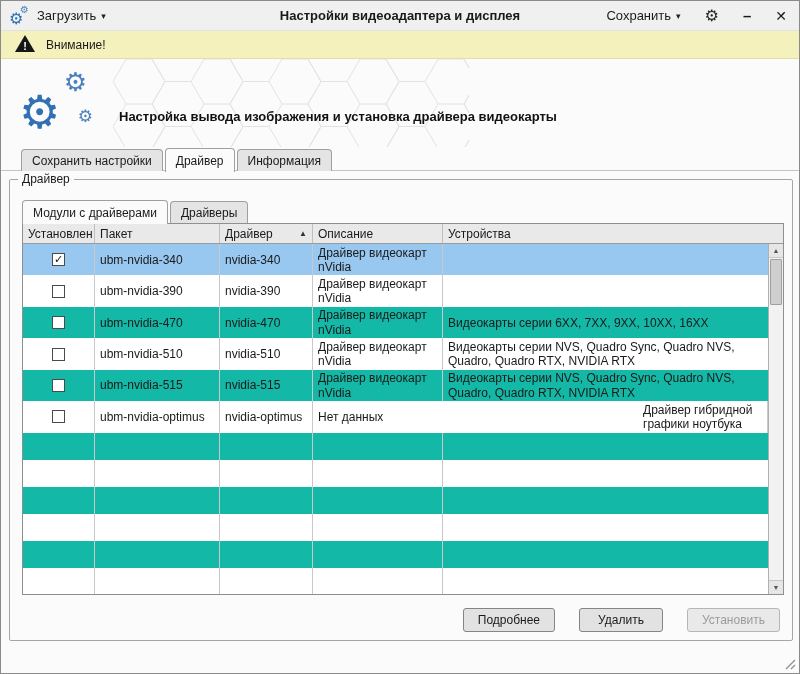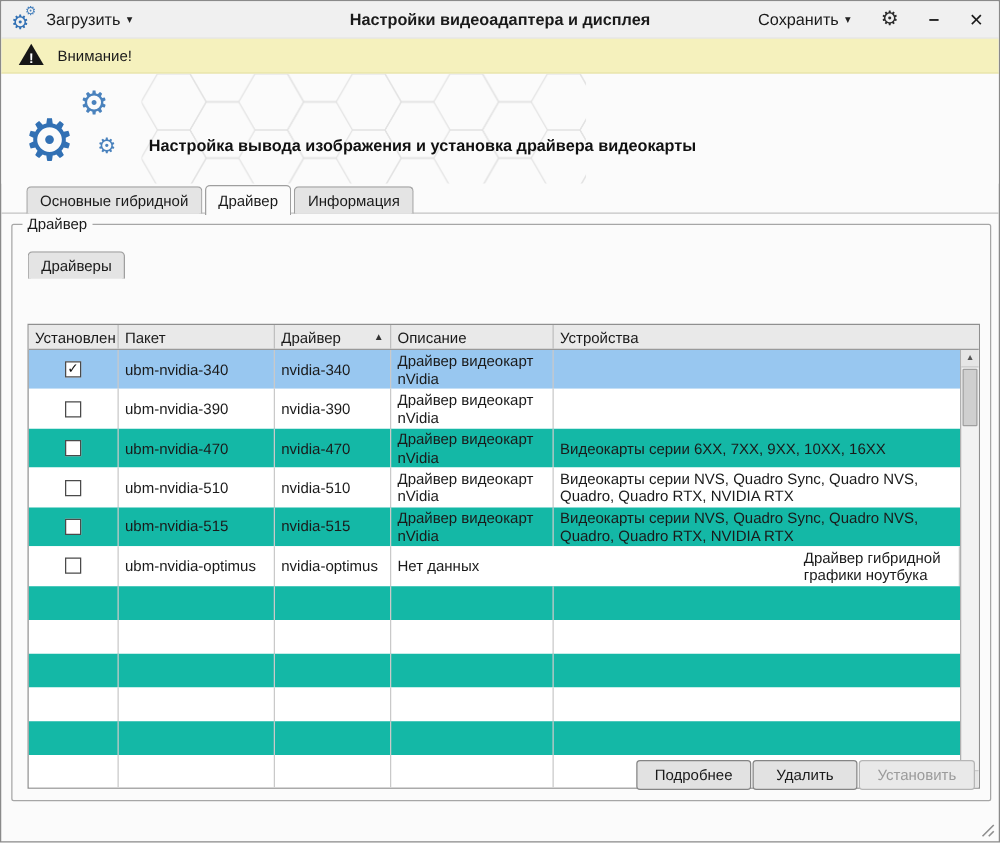--- a/index.html
+++ b/index.html
@@ -86,21 +86,21 @@
   }
   .subtabs {
     position:absolute; left:12px; top:17px; height:26px;
     display:flex; align-items:flex-end; gap:2px; z-index:2;
   }
 
   
   .table {
     position:absolute; left:12px; top:43px; width:762px; height:372px;
     border:1px solid #8f8f8f; background:#fff;
-    display:flex; flex-direction:column;margin-top:36px;
+    display:flex; flex-direction:column;
   }
   .thead {
     flex:0 0 20px; display:flex; background:#e9e9e9;
     border-bottom:1px solid #9a9a9a;
   }
   .th {
     display:flex; align-items:center; padding:0 5px;
     border-right:1px solid #bfbfbf; font-size:12px; white-space:nowrap; overflow:hidden;
   }
   .th:last-child { border-right:none; }
@@ -141,21 +141,21 @@
     font-size:7px; color:#555; background:#e6e6e6;
   }
   .sb-btn.up { border-bottom:1px solid #c9c9c9; }
   .sb-btn.down { margin-top:auto; border-top:1px solid #c9c9c9; }
   .sb-thumb {
     position:absolute; top:15px; left:1px; right:1px; height:46px;
     background:#cfcfcf; border:1px solid #9f9f9f; border-radius:1px;
   }
 
   
-  .actions { position:absolute; right:12px; top:428px; display:flex; gap:1px; z-index:2; }
+  .actions { position:absolute; right:12px; top:428px; display:flex; gap:24px; z-index:2; }
   .btn {
     height:24px; min-width:84px; padding:0 14px;
     background:#e2e2e2; border:1px solid #858585; border-radius:3px;
     font-family:inherit; font-size:12px; color:#1a1a1a; cursor:default;
   }
   .btn.disabled { color:#9b9b9b; border-color:#b6b6b6; background:#e9e9e9;text-align:center; }
 
   .grip { position:absolute; right:3px; bottom:3px; width:13px; height:13px; }
 </style>
 </head>
@@ -210,29 +210,30 @@
     <span class="gears gears-lg">
       <span class="g1">⚙</span>
       <span class="g2">⚙</span>
       <span class="g3">⚙</span>
     </span>
     <div class="header-title">Настройка вывода изображения и установка драйвера видеокарты</div>
   </div>
 
   <div class="pane-line"></div>
   <div class="tabs">
-    <div class="tab">Основные гибридной</div>
+    <div class="tab">Сохранить настройки</div>
     <div class="tab active">Драйвер</div>
     <div class="tab">Информация</div>
   </div>
 
   <div class="groupbox">
     <span class="group-legend">Драйвер</span>
 
     <div class="subtabs">
+      <div class="subtab active">Модули с драйверами</div>
       <div class="subtab">Драйверы</div>
     </div>
 
     <div class="table">
       <div class="thead">
         <div class="th c1">Установлен</div>
         <div class="th c2">Пакет</div>
         <div class="th c3">
           <span>Драйвер</span>
           <span class="sort">▲</span>

